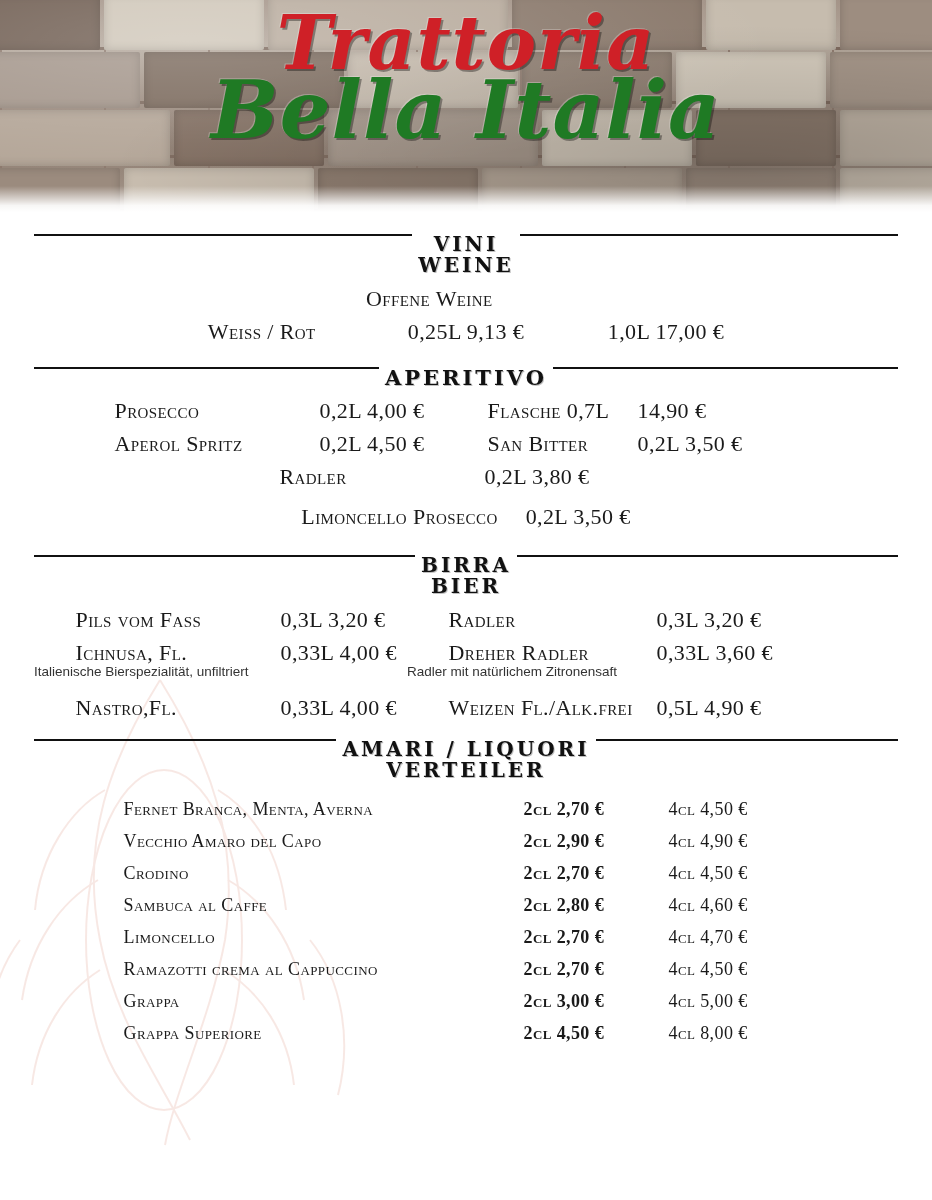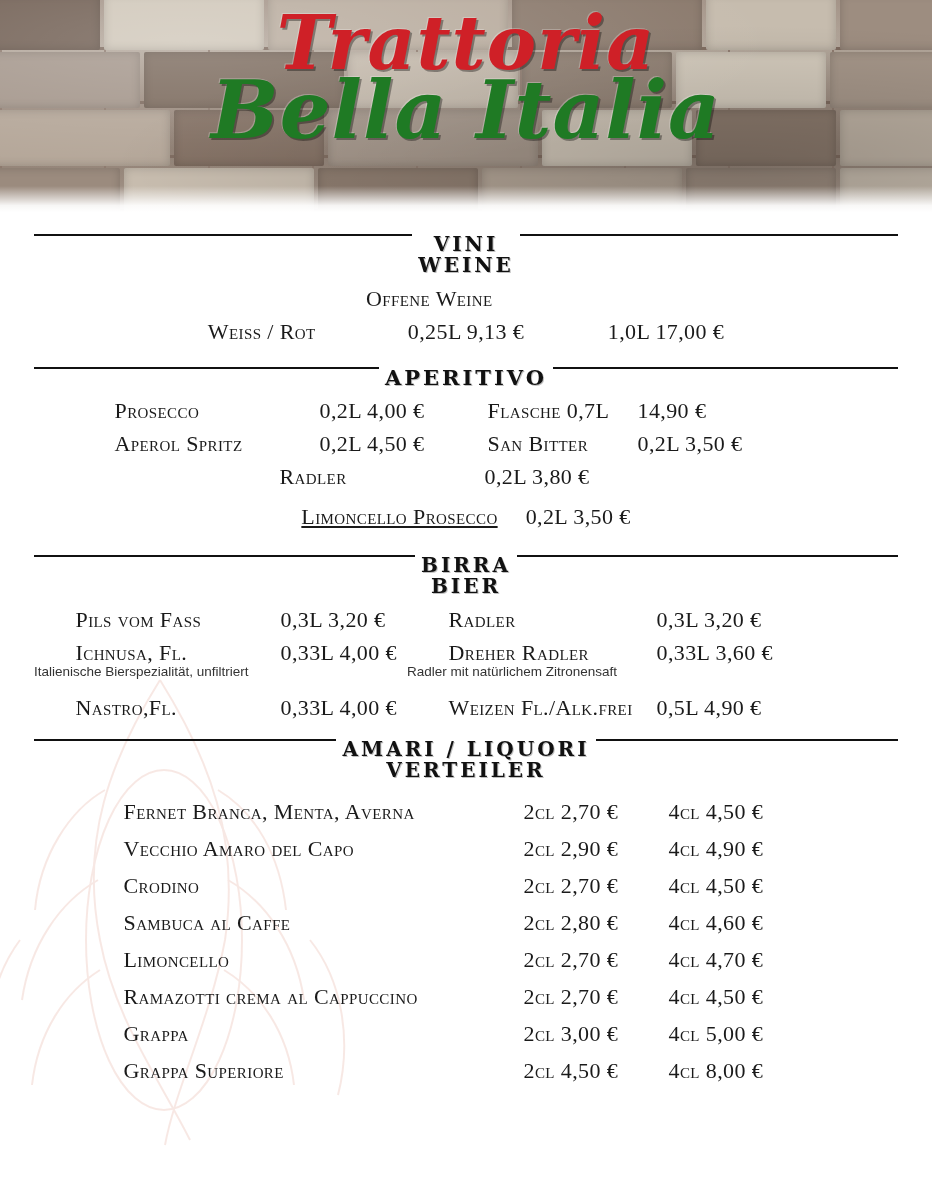--- a/index.html
+++ b/index.html
@@ -157,33 +157,33 @@
 
   
   .vini .row .name { width: 200px; }
   .vini .row .p1 { width: 200px; }
   .vini .row .p2 { width: 190px; }
 
   .aperitivo .row .name { width: 205px; }
   .aperitivo .row .p1 { width: 168px; }
   .aperitivo .row .name2 { width: 150px; }
   .aperitivo .row .p2 { width: 180px; }
-  .aperitivo .row.wide .name { width: auto; margin-right: 28px; text-decoration: underline; }
+  .aperitivo .row.wide .name { width: auto; margin-right: 28px; }
 
   .birra .row .name { width: 205px; }
   .birra .row .p1 { width: 168px; }
   .birra .row .name2 { width: 208px; }
   .birra .row .p2 { width: 200px; }
   .birra .subrow { display: flex; }
   .birra .subrow .s1 { width: 373px; }
 
   .amari .row .name { width: 400px; }
-  .amari .row .p1 { width: 145px; }
+  .amari .row .p1 { width: 145px; font-weight: bold; }
   .amari .row .p2 { width: 140px; }
-  .amari .row { margin-bottom: 11px; font-size: 22px; }
+  .amari .row { margin-bottom: 11px; font-size: 18px; }
 
   .amari-head .rule { border-top-width: 2px; }
 </style>
 </head>
 <body>
 
 <div class="header">
   <div class="brick-layer">
     <div class="brick" style="left:-10px;  top:-6px;  width:110px; height:56px; background:#6f5d51;"></div>
     <div class="brick" style="left:104px;  top:-6px;  width:160px; height:56px; background:#cfc6b8;"></div>

